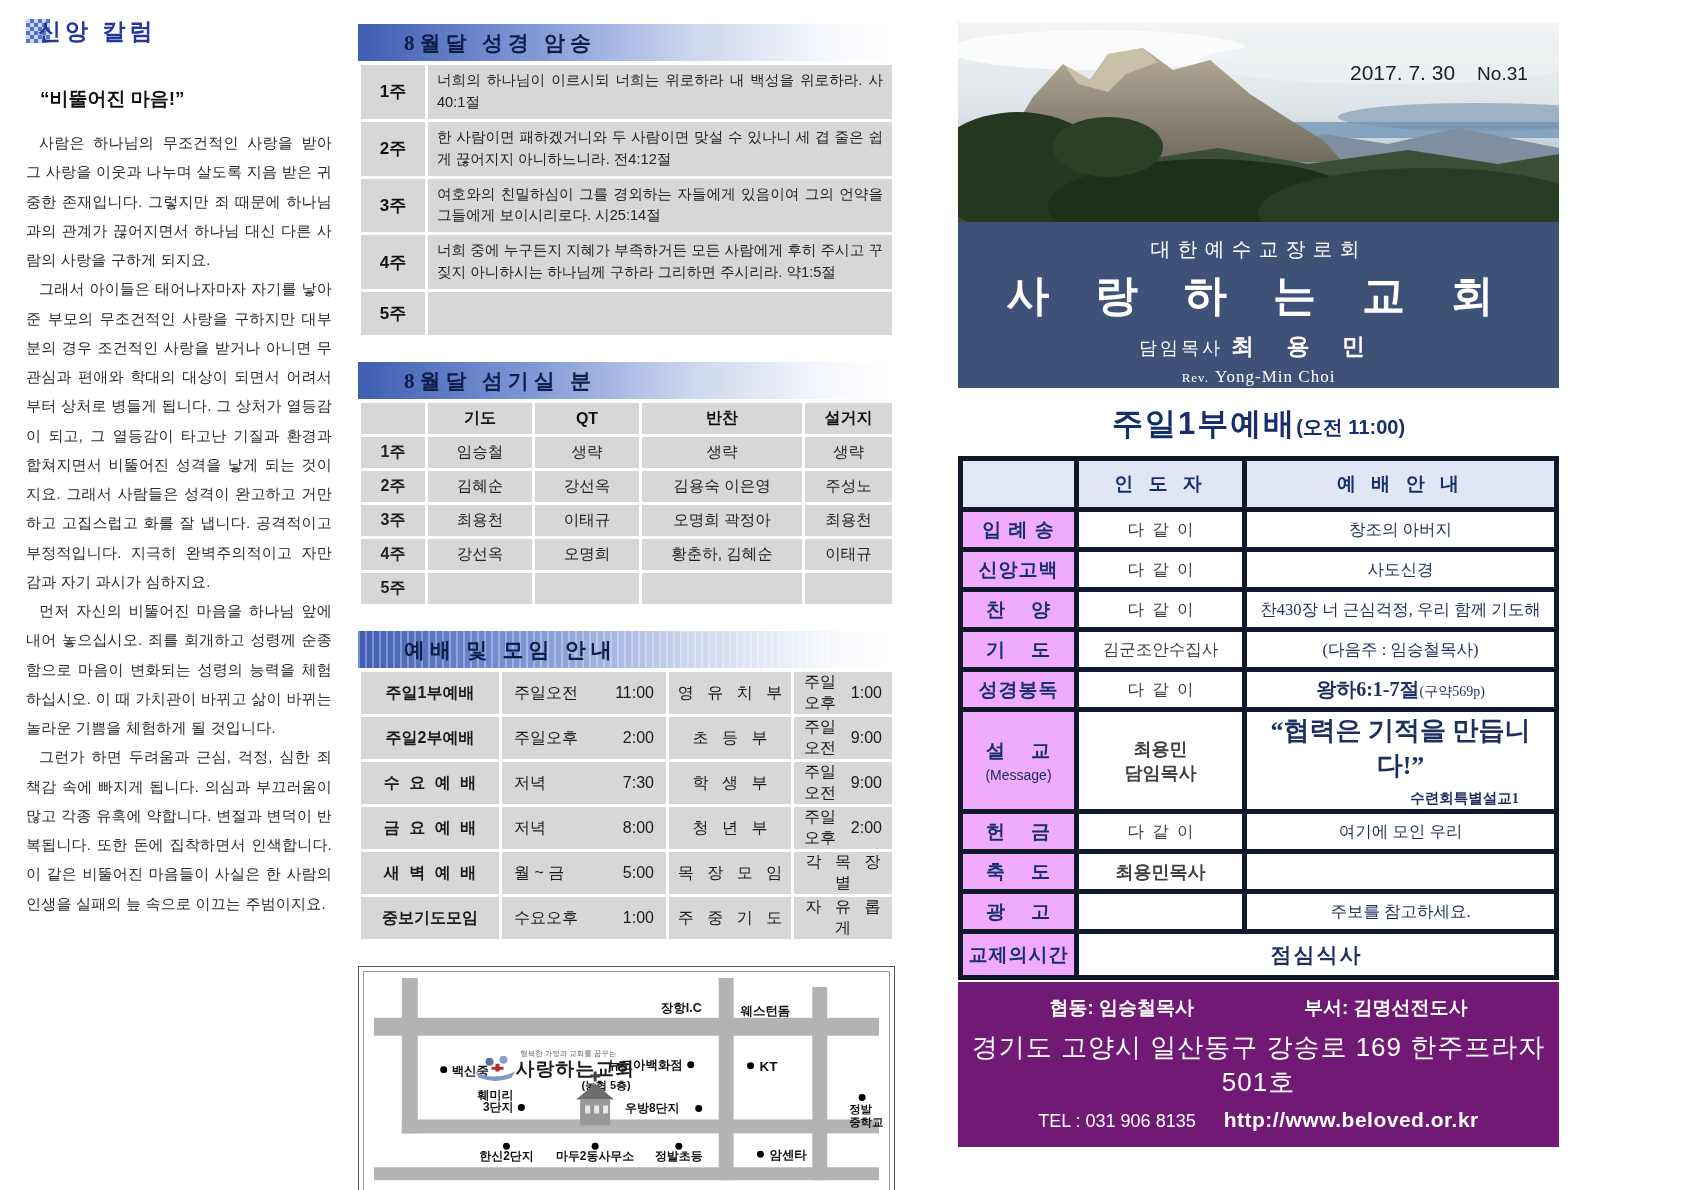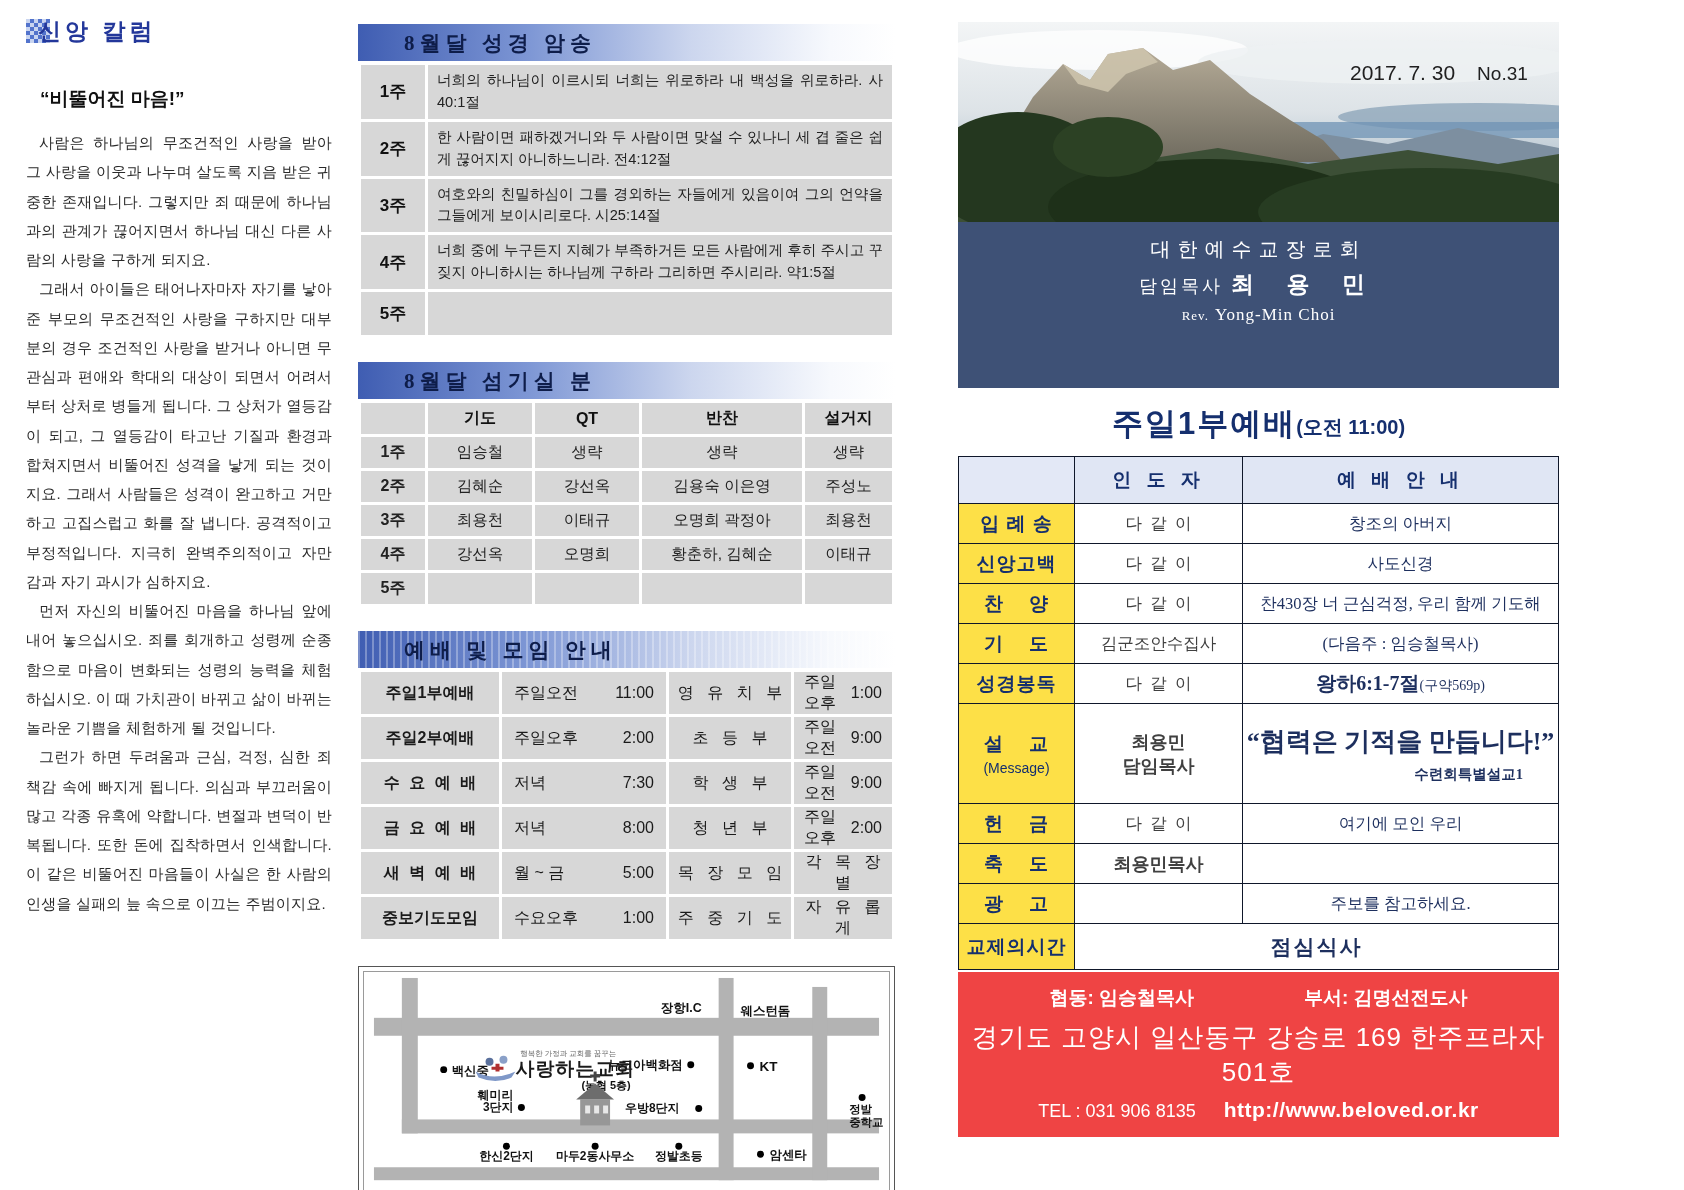--- a/index.html
+++ b/index.html
@@ -65,41 +65,41 @@
   .banner .b1{font-family:"Liberation Serif","DejaVu Serif",serif;font-size:20px;letter-spacing:7px;}
   .banner .b2{font-size:43px;font-weight:bold;letter-spacing:17px;margin-top:4px;white-space:nowrap;}
   .banner .b3{font-size:18px;letter-spacing:3px;margin-top:6px;}
   .banner .b3 .nm{font-size:23px;font-weight:bold;letter-spacing:13px;margin-left:8px;}
   .banner .b4{font-family:"Liberation Serif","DejaVu Serif",serif;font-size:17px;margin-top:5px;letter-spacing:1px;}
   .banner .b4 .rev{font-size:13px;margin-right:6px;}
   .service-title{text-align:center;margin:15px 0 11px;color:#152f6e;white-space:nowrap;}
   .service-title .big{font-size:31px;font-weight:bold;letter-spacing:2px;}
   .service-title .small{font-size:20px;font-weight:bold;}
   table.svc{width:100%;border-collapse:collapse;table-layout:fixed;}
-  table.svc td{border:1px solid #0f172a;vertical-align:middle;}
-  .svc .lab{background:#fde047;text-align:center;font-weight:bold;font-size:19px;
+  table.svc td{border:5px solid #0f172a;vertical-align:middle;}
+  .svc .lab{background:#f0abfc;text-align:center;font-weight:bold;font-size:19px;
      color:#152f6e;white-space:pre;letter-spacing:1px;}
   .svc .lab .sub{font-weight:normal;font-size:14px;letter-spacing:0;margin-top:3px;}
   .svc .hrow td{background:#e0e6f4;height:44px;text-align:center;font-weight:bold;
      font-size:19px;color:#152f6e;letter-spacing:5px;}
   .svc .hrow td.corner{background:#e3e8f6;}
   .svc .ldr{font-family:"Liberation Serif","DejaVu Serif",serif;font-size:16.5px;color:#404040;
      text-align:center;white-space:pre;}
   .svc .ldr.b{font-weight:bold;font-size:18px;}
   .svc .cnt{font-family:"Liberation Serif","DejaVu Serif",serif;font-size:16.5px;color:#1d2f5e;
      text-align:center;}
   .svc tr{height:40px;}
   .svc tr.sermon{height:100px;}
   .svc tr.last{height:46px;}
   .svc .scripture-main{font-weight:bold;font-size:20px;}
   .svc .scripture-sub{font-size:14px;}
   .svc .quote{font-weight:bold;font-size:26px;letter-spacing:0px;}
   .svc .quote-sub{font-weight:bold;font-size:14.5px;text-align:right;padding-right:34px;margin-top:6px;}
   .svc .meal{font-weight:bold;font-size:21px;letter-spacing:2px;}
-  .right-footer{background:#ef4444;color:#fff;margin-top:2px;padding:13px 0 15px;text-align:center;}
+  .right-footer{background:#701a75;color:#fff;margin-top:2px;padding:13px 0 15px;text-align:center;}
   .right-footer .l1{display:flex;justify-content:center;gap:110px;font-weight:bold;font-size:19px;}
   .right-footer .l2{font-size:26px;margin-top:9px;letter-spacing:1px;}
   .right-footer .l3{display:flex;justify-content:center;align-items:baseline;gap:28px;margin-top:8px;}
   .right-footer .tel{font-size:18px;}
   .right-footer .url{font-size:21px;font-weight:bold;letter-spacing:.5px;}
 </style>
 </head>
 <body>
 
 <div class="col-left">
@@ -380,20 +380,21 @@
       <ellipse cx="60" cy="150" rx="90" ry="60" fill="#24371f"></ellipse>
       <ellipse cx="250" cy="185" rx="160" ry="48" fill="#1e3019"></ellipse>
       <ellipse cx="470" cy="190" rx="170" ry="44" fill="#273c22"></ellipse>
       <ellipse cx="150" cy="125" rx="55" ry="30" fill="#2c4124"></ellipse>
       <text x="392" y="58" font-size="21" fill="#202020"><tspan>2017.  7.  30</tspan><tspan dx="22" font-size="19">No.31</tspan></text>
     </svg>
   </div>
 
   <div class="banner">
     <div class="b1">대한예수교장로회</div>
+    <div class="b2">사 랑 하 는 교 회</div>
     <div class="b3"><span>담임목사</span><span class="nm">최  용  민</span></div>
     <div class="b4"><span class="rev">Rev.</span><span>Yong-Min Choi</span></div>
   </div>
 
   <div class="service-title">
     <span class="big">주일1부예배</span><span class="small">(오전 11:00)</span>
   </div>
 
   <table class="svc">
     <colgroup>

